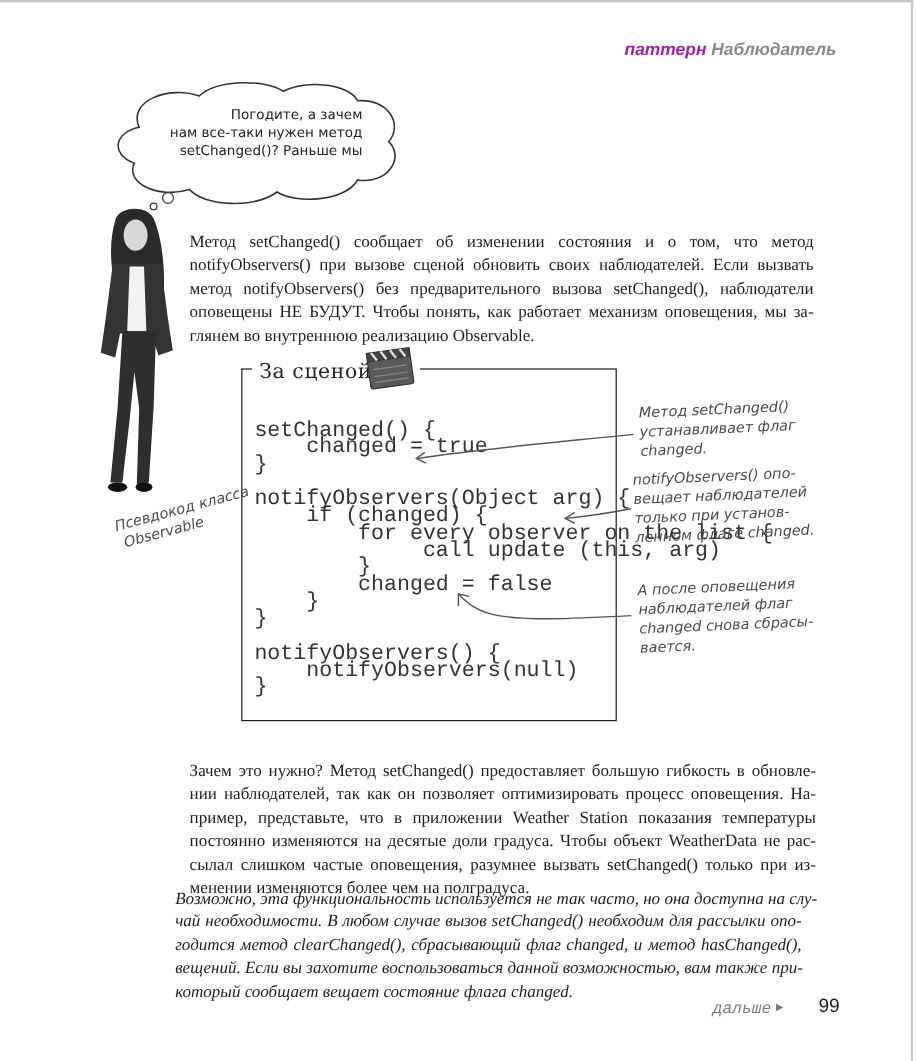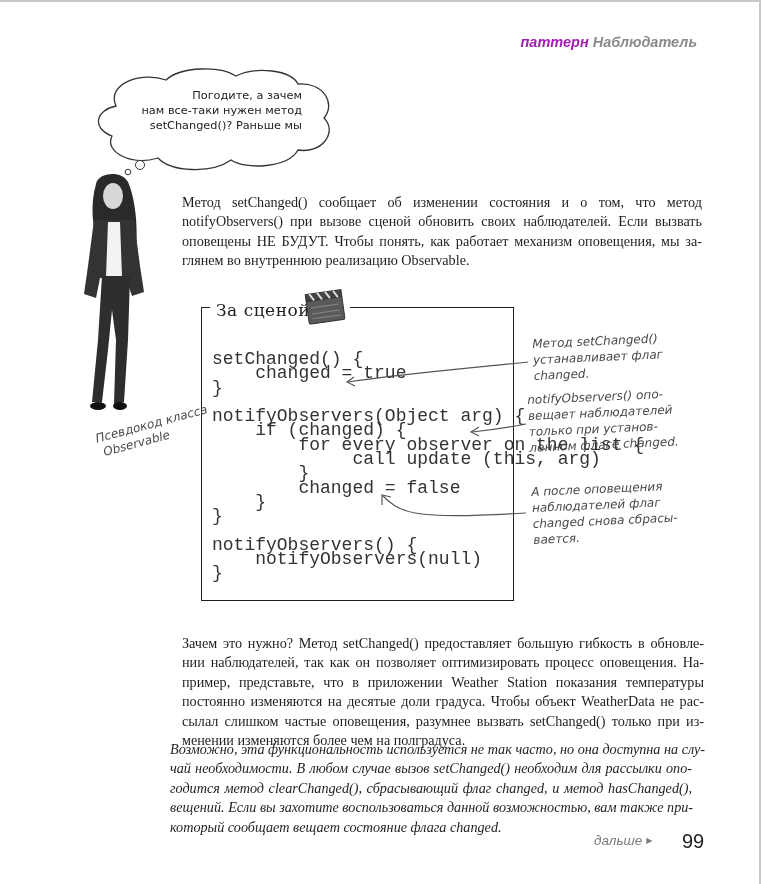--- a/index.html
+++ b/index.html
@@ -31,21 +31,20 @@
     text-align: right; color: #222;
   }
   .bubble-text .l { display: block; white-space: nowrap; }
 
   
   .figure { position: absolute; left: 62px; top: 170px; width: 100px; height: 245px; }
 
   .para {
     position: absolute; font-size: 14.2px; line-height: 19.4px; text-align: justify;
     color: #1e1e1e;
-    margin-left: 24px;
   }
   .para .ln { display: block; white-space: nowrap; text-align-last: justify; }
   .para .ln.last { text-align-last: left; }
 
   
   .code-box {
     position: absolute; left: 201px; top: 307px; width: 313px; height: 294px;
     border: 1.6px solid #1e1e1e; box-sizing: border-box;
   }
   .box-title-mask {
@@ -73,23 +72,23 @@
     font-family: "DejaVu Sans", sans-serif; font-style: italic; font-size: 12px;
     line-height: 15px; color: #4a4a4a;
   }
   .pseudo-note .l { display: block; white-space: nowrap; }
   .arrows { position: absolute; left: 0; top: 0; pointer-events: none; }
 
   .footer {
     position: absolute; top: 831px; left: 594px;
     font-family: "Liberation Sans", "DejaVu Sans", sans-serif;
   }
-  .footer .next { font-style: italic; font-size: 13.5px; color: #7a7a7a; }
+  .footer .next { font-style: italic; font-size: 13.5px; color: #7a7a7a; font-family: Liberation Mono, monospace; }
   .footer .tri { font-size: 8px; color: #7a7a7a; margin-left: 4px; vertical-align: 2px; }
-  .footer .num { position: absolute; left: 88px; top: -1px; font-size: 20px; color: #1e1e1e; }
+  .footer .num { position: absolute; left: 88px; top: -1px; font-size: 16px; color: #1e1e1e; }
 </style>
 </head>
 <body>
 
 <div class="page-frame"></div>
 
 <div class="running-head">
   <span class="rh-a">паттерн</span>
   <span class="rh-b">Наблюдатель</span>
 </div>
@@ -113,20 +112,21 @@
   <path d="M32,50 L72,50 L78,96 L82,122 L70,126 L64,108 L38,108 L34,128 L22,124 L26,96 Z" fill="#333"></path>
   <path d="M46,52 L58,52 L60,106 L44,106 Z" fill="#f2f2f2"></path>
   <path d="M40,106 L68,106 L66,170 L62,232 L52,234 L54,170 L50,140 L46,180 L40,232 L30,232 L36,170 Z" fill="#2e2e2e"></path>
   <ellipse cx="36" cy="236" rx="8" ry="4" fill="#111"></ellipse>
   <ellipse cx="58" cy="236" rx="7" ry="4" fill="#111"></ellipse>
 </svg>
 
 <div class="para" style="left:158px; top:193px; width:520px;">
   <span class="ln">Метод setChanged() сообщает об изменении состояния и о том, что метод</span>
   <span class="ln">notifyObservers() при вызове сценой обновить своих наблюдателей. Если вызвать</span>
+  <span class="ln">метод notifyObservers() без предварительного вызова setChanged(), наблюдатели</span>
   <span class="ln">оповещены НЕ БУДУТ. Чтобы понять, как работает механизм оповещения, мы за-</span>
   <span class="ln last">глянем во внутреннюю реализацию Observable.</span>
 </div>
 
 <div class="code-box"></div>
 <div class="box-title-mask"></div>
 <div class="box-title">За сценой</div>
 <svg class="clapper" viewBox="0 0 48 40">
   <g transform="rotate(-8 24 20)">
     <rect x="6" y="12" width="36" height="24" rx="2" fill="#5a5a5a" stroke="#333" stroke-width="1"></rect>

